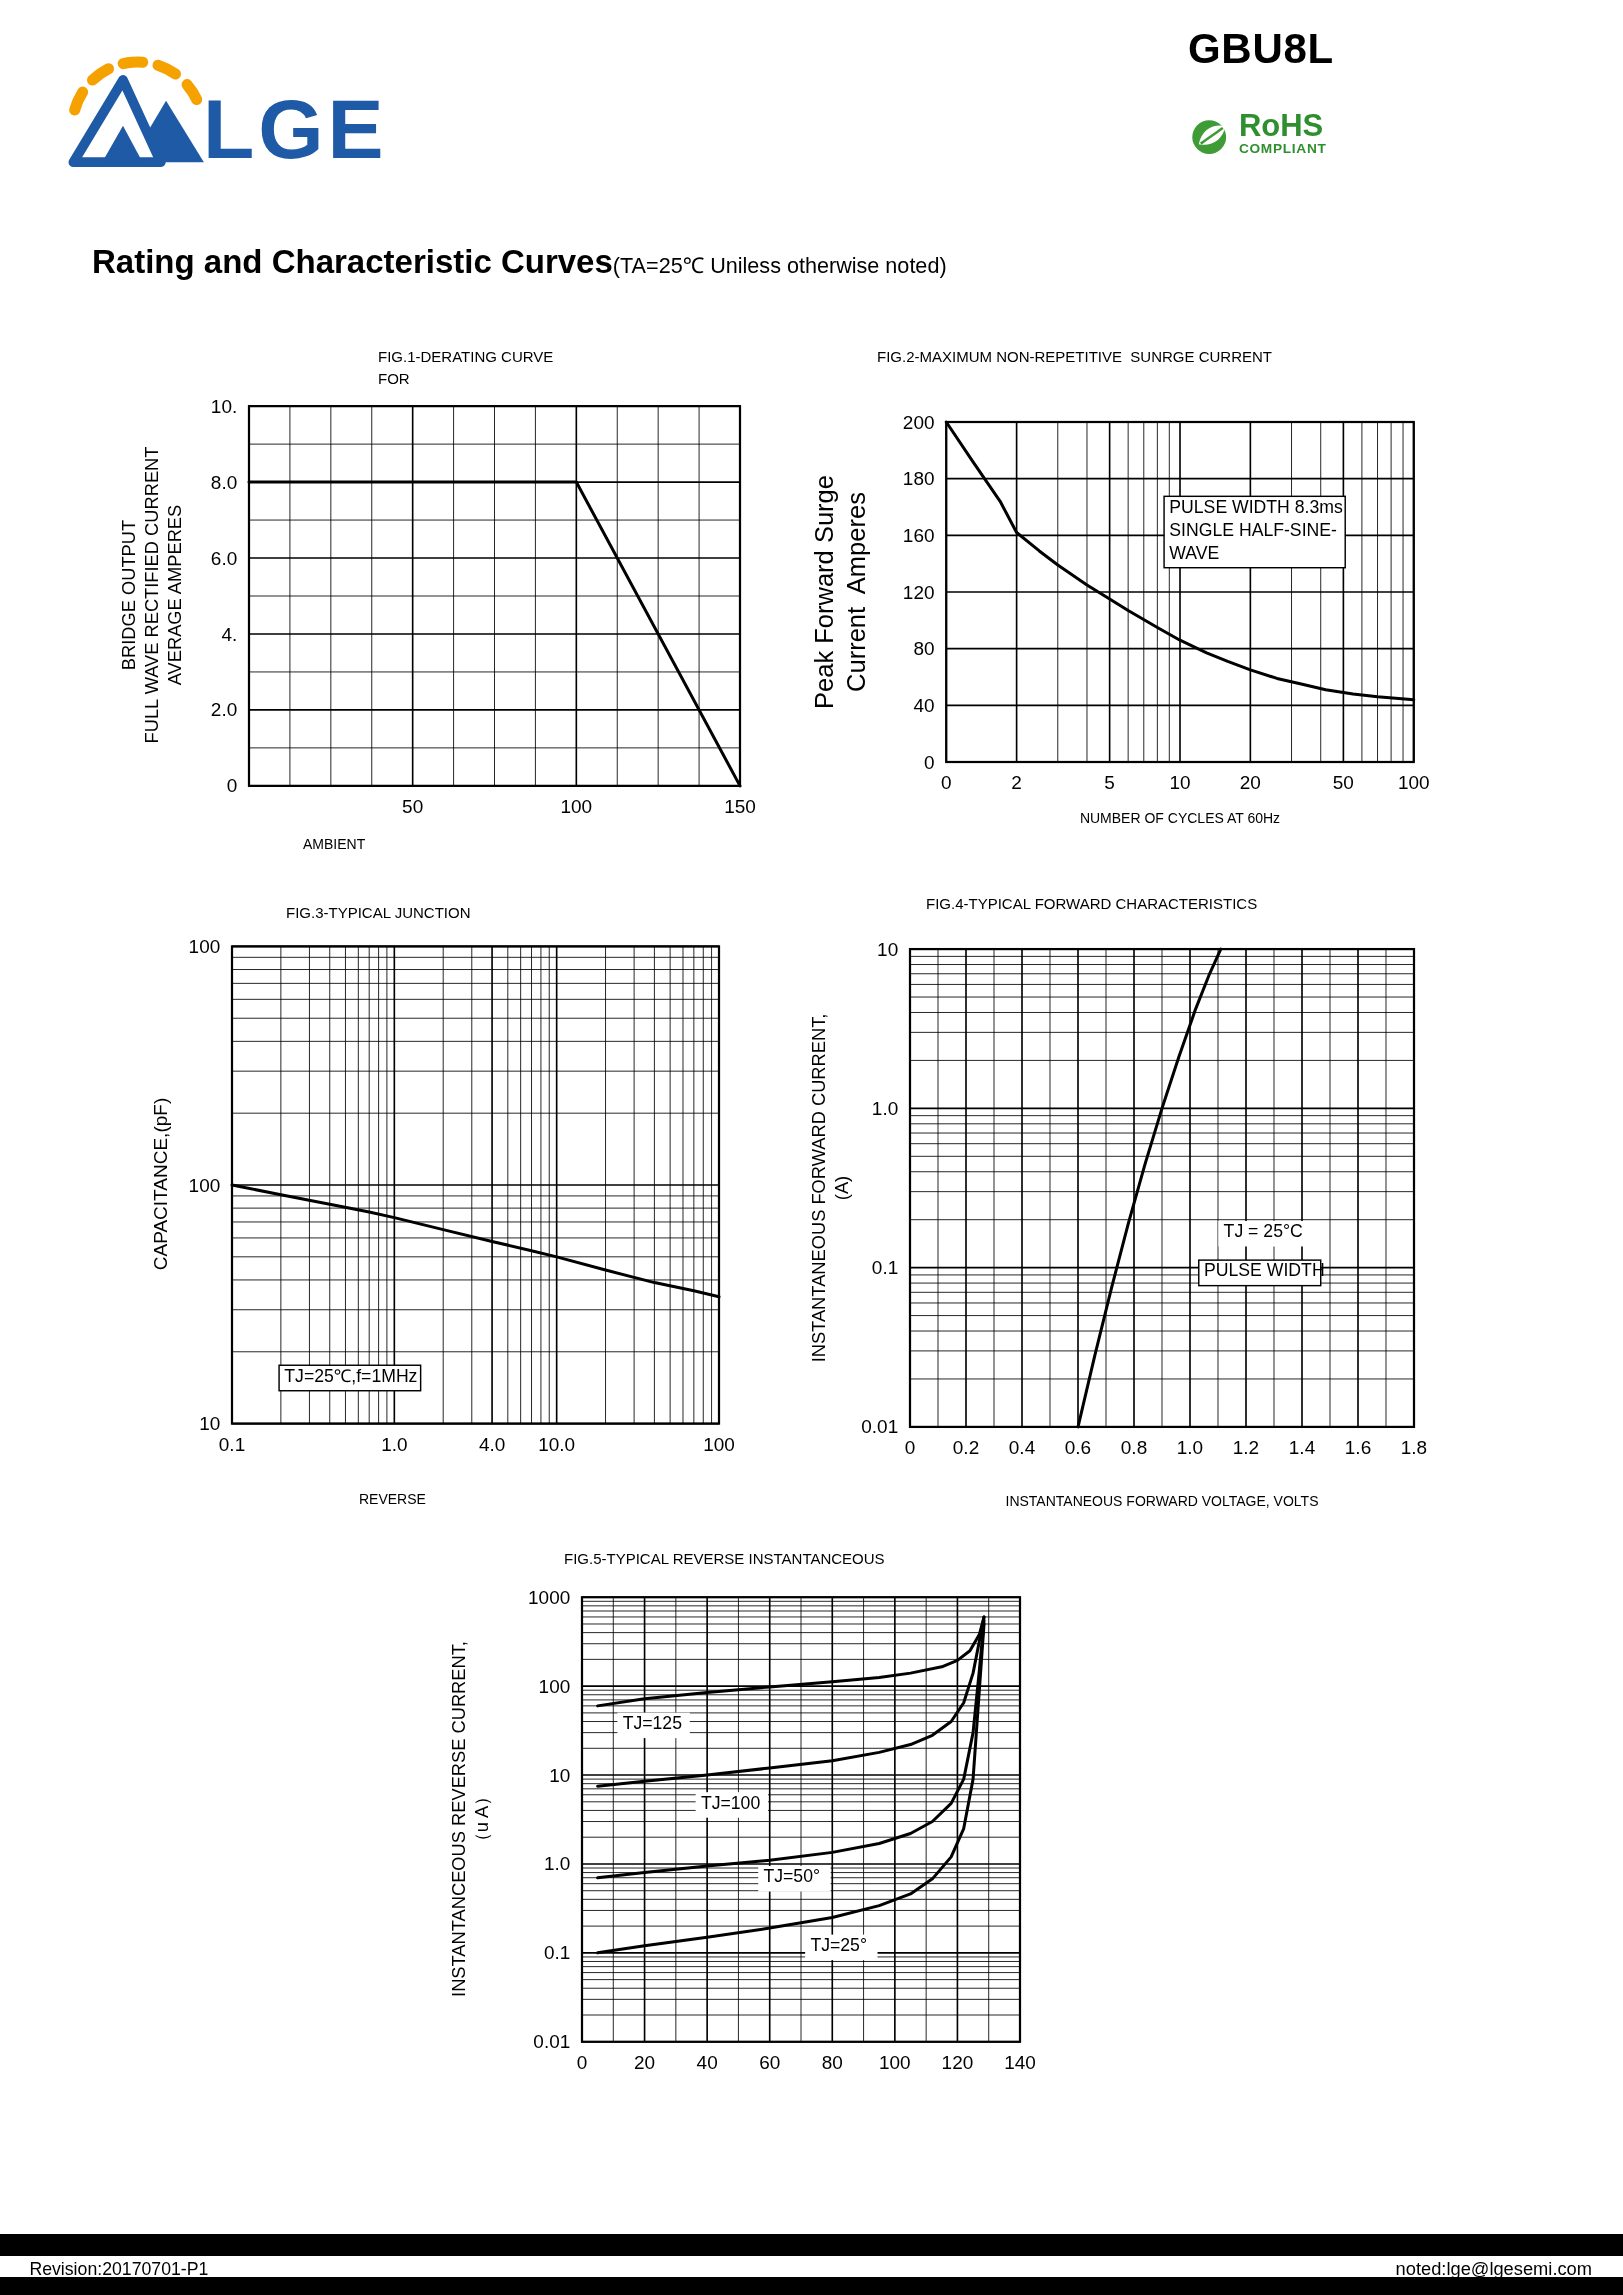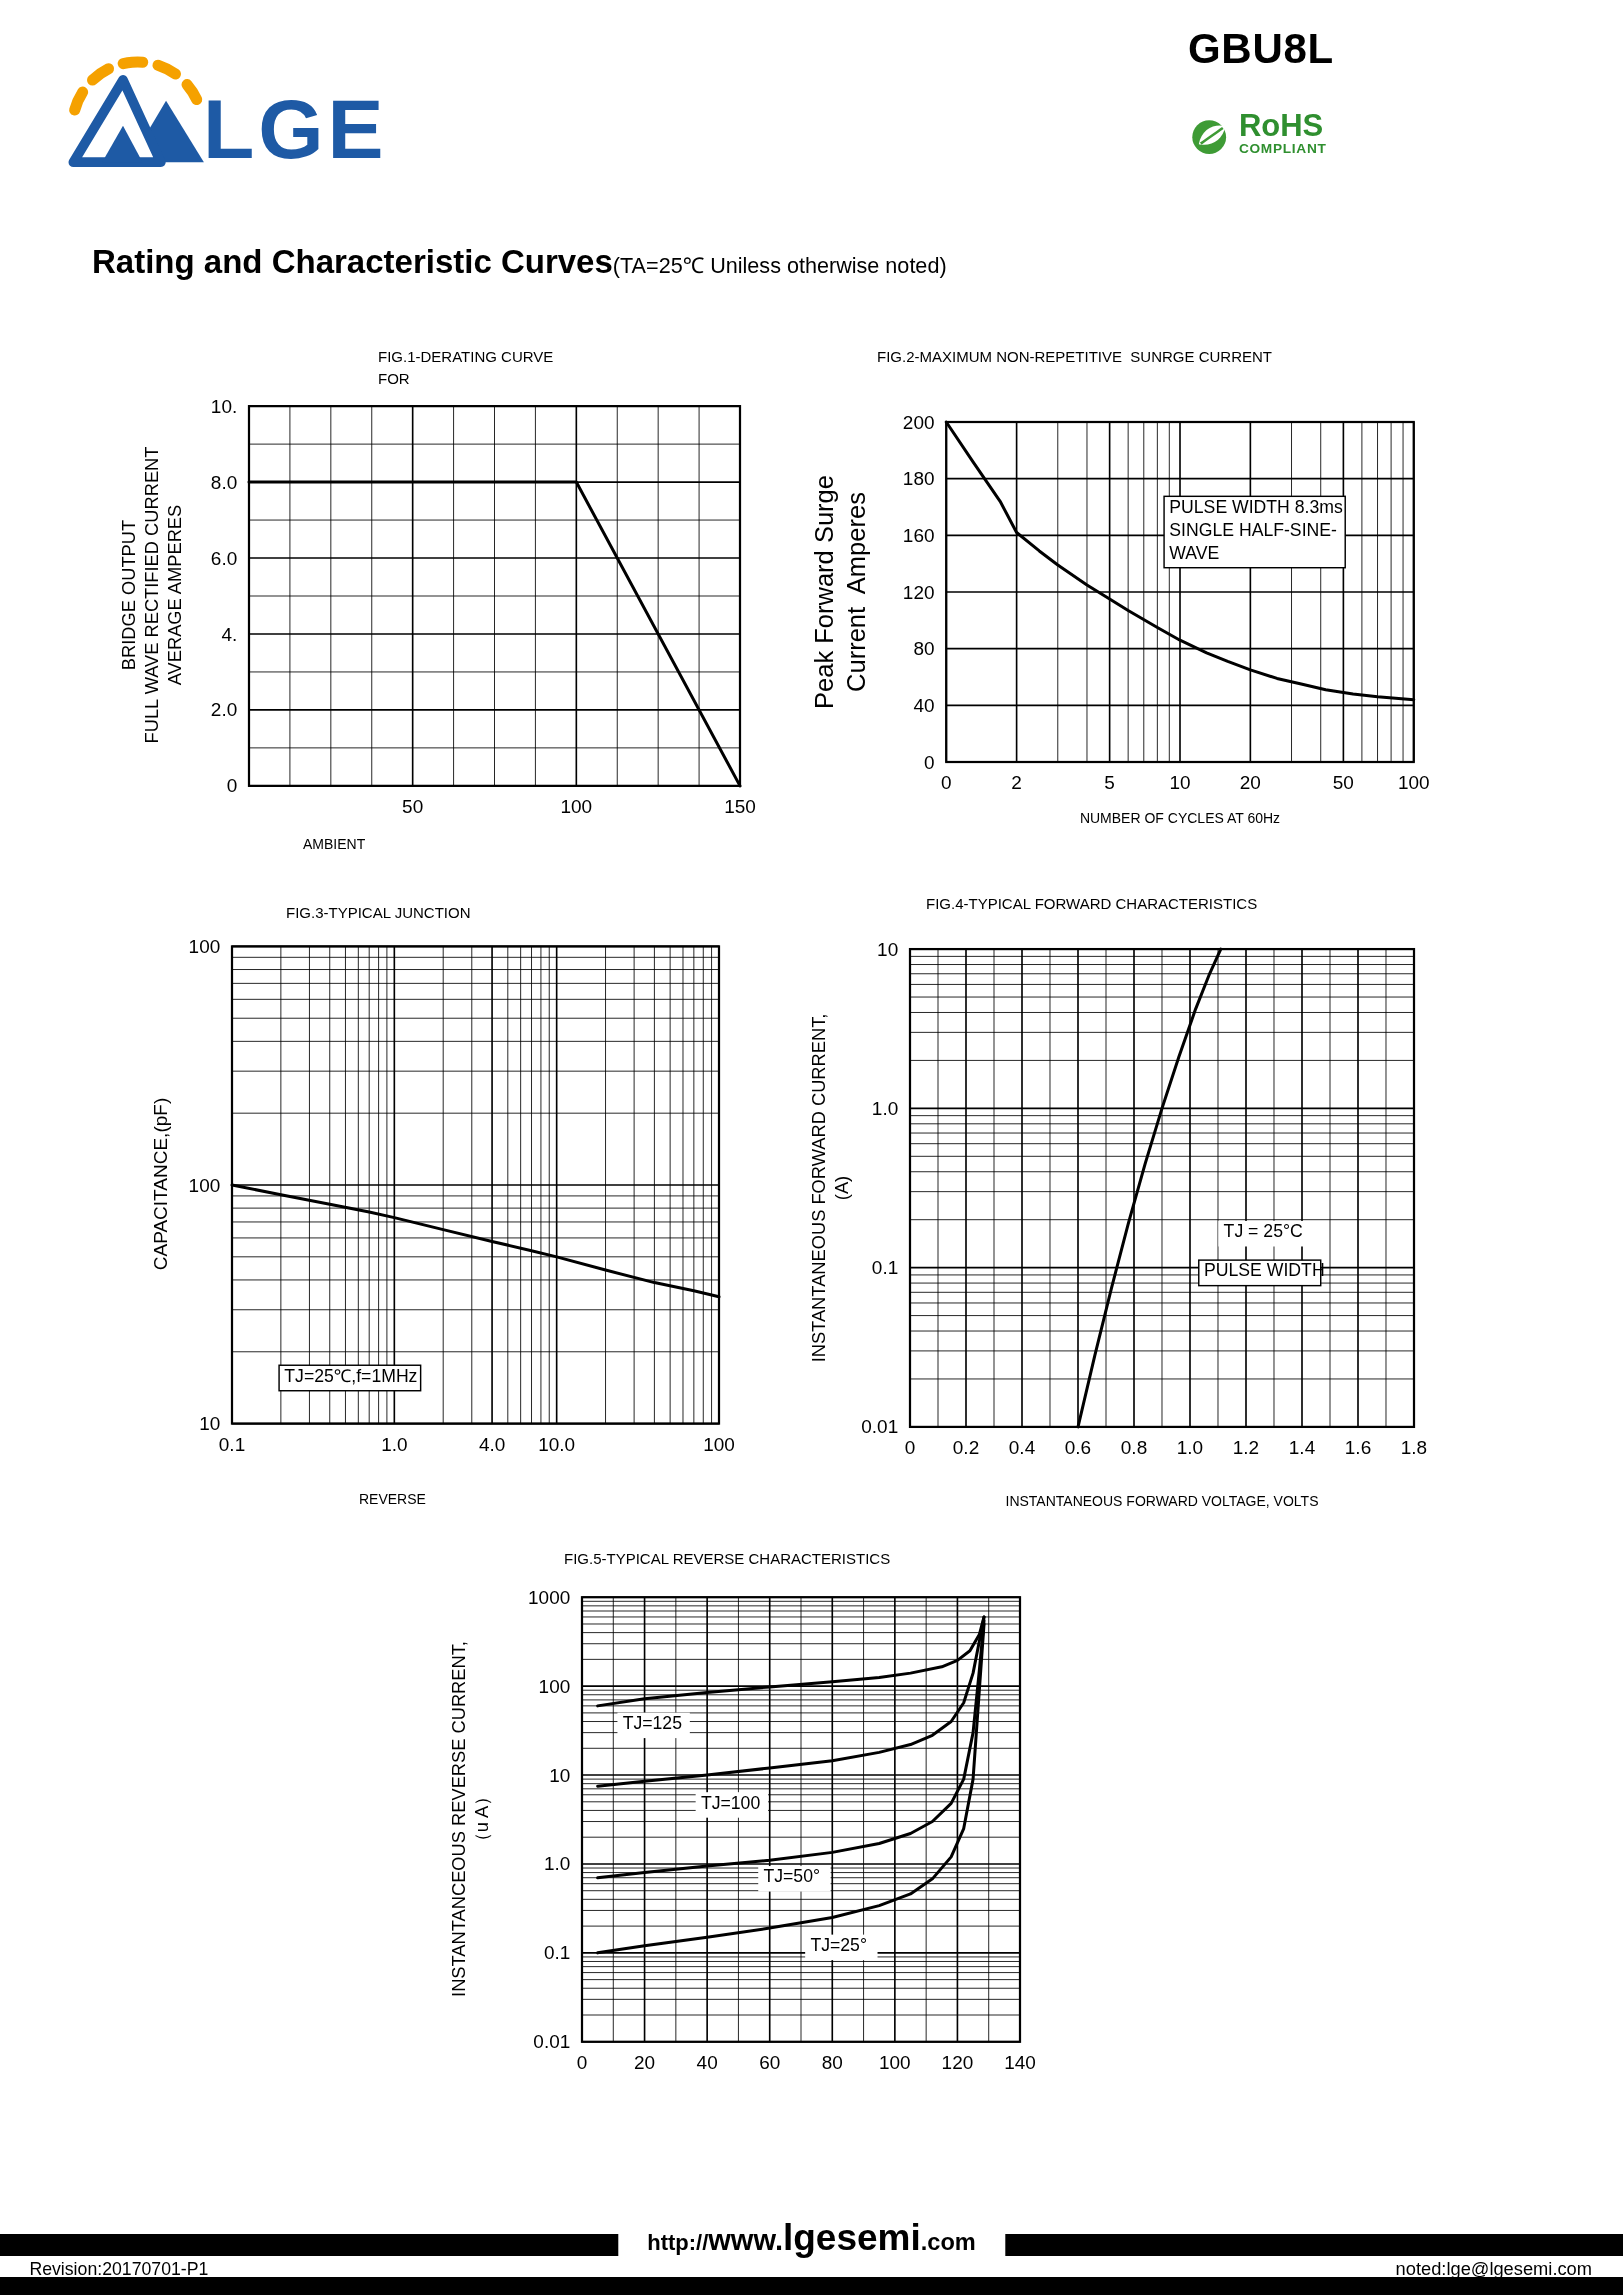--- a/index.html
+++ b/index.html
@@ -323,21 +323,21 @@
       <text x="-18" y="496.66666666666674" text-anchor="end" font-size="29" fill="#000">0.1</text>
       <text x="-18" y="740" text-anchor="end" font-size="29" fill="#000">0.01</text>
       <path d="M256.7 730.0 L282.3 621.2 L308.0 517.1 L333.7 418.8 L359.3 327.7 L385.0 243.3 L410.7 164.9 L436.3 91.7 L457.7 37.7 L474.8 0.0 " fill="none" stroke="#000" stroke-width="4.6" stroke-linejoin="round" stroke-linecap="round"></path>
       <rect x="471.11111111111114" y="415.35262011189576" width="156.08" height="39" fill="#fff" stroke="none" stroke-width="2.2"></rect>
       <text x="479.11111111111114" y="440.35262011189576" font-size="27" fill="#000">TJ = 25°C</text>
       <rect x="441.1666666666667" y="475.17588311012554" width="186.32000000000002" height="39" fill="#fff" stroke="#000" stroke-width="2.2"></rect>
       <text x="449.1666666666667" y="500.17588311012554" font-size="27" fill="#000">PULSE WIDTH</text>
     </svg>
   <div class="xlab" id="fig4-xlab">INSTANTANEOUS FORWARD VOLTAGE, VOLTS</div>
 
-  <div class="fig-title" id="fig5-title">FIG.5-TYPICAL REVERSE CHARACTERISTICS</div>
+  <div class="fig-title" id="fig5-title">FIG.5-TYPICAL REVERSE INSTANTANCEOUS</div>
   <div class="vlab" id="fig5-ylab">INSTANTANCEOUS REVERSE CURRENT,
 （u A）</div>
   <svg class="plot" id="fig5-plot" width="438" height="445" viewBox="0 0 670 680">
       <line x1="0" y1="0" x2="0" y2="680" stroke="#000" stroke-width="2.5"></line>
       <line x1="47.857142857142854" y1="0" x2="47.857142857142854" y2="680" stroke="#000" stroke-width="1.3"></line>
       <line x1="95.71428571428571" y1="0" x2="95.71428571428571" y2="680" stroke="#000" stroke-width="2.5"></line>
       <line x1="143.57142857142856" y1="0" x2="143.57142857142856" y2="680" stroke="#000" stroke-width="1.3"></line>
       <line x1="191.42857142857142" y1="0" x2="191.42857142857142" y2="680" stroke="#000" stroke-width="2.5"></line>
       <line x1="239.28571428571428" y1="0" x2="239.28571428571428" y2="680" stroke="#000" stroke-width="1.3"></line>
       <line x1="287.1428571428571" y1="0" x2="287.1428571428571" y2="680" stroke="#000" stroke-width="2.5"></line>
@@ -418,21 +418,18 @@
       <text x="62.214285714285715" y="201.4821041766073" font-size="27" fill="#000">TJ=125</text>
       <rect x="173.85714285714283" y="298.23809650588555" width="110.72000000000001" height="39" fill="#fff" stroke="none" stroke-width="2.2"></rect>
       <text x="181.85714285714283" y="323.23809650588555" font-size="27" fill="#000">TJ=100</text>
       <rect x="269.5714285714286" y="411.2347302282375" width="110.72000000000001" height="39" fill="#fff" stroke="none" stroke-width="2.2"></rect>
       <text x="277.5714285714286" y="436.2347302282375" font-size="27" fill="#000">TJ=50°</text>
       <rect x="341.3571428571429" y="516.1182553264885" width="110.72000000000001" height="39" fill="#fff" stroke="none" stroke-width="2.2"></rect>
       <text x="349.3571428571429" y="541.1182553264885" font-size="27" fill="#000">TJ=25°</text>
     </svg>
 
   <div id="footer-bar"></div>
-  <div id="url-box">
-    <span class="u-protocol">http://</span><span class="u-www">www.</span><span class="u-domain">lgesemi</span><span class="u-tld">.com</span>
-  </div>
   <div id="revision-text">Revision:20170701-P1</div>
   <div id="email-text">noted:lge@lgesemi.com</div>
   <div id="footer-bottom-bar"></div>
 
 </div>
 
 
 </body></html>

